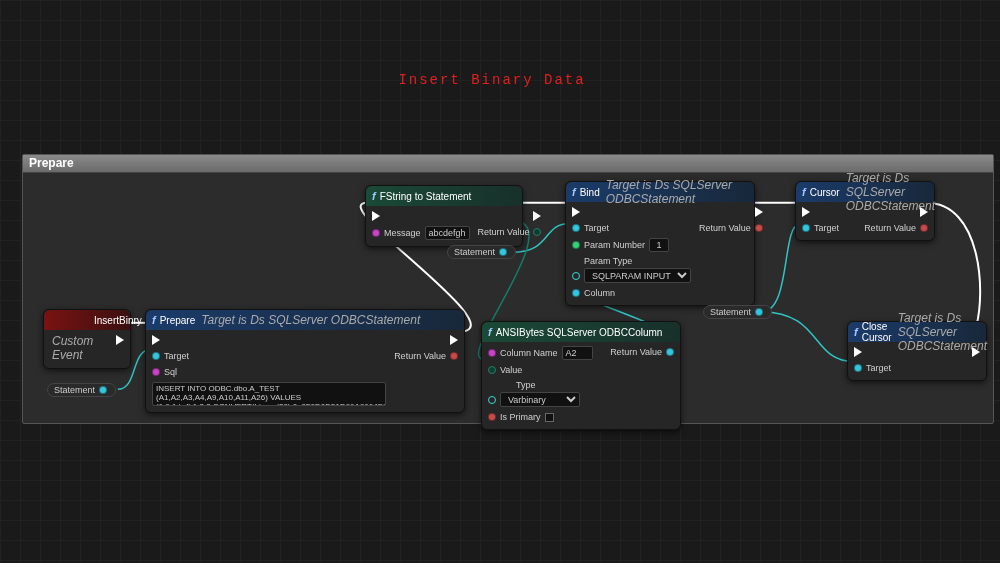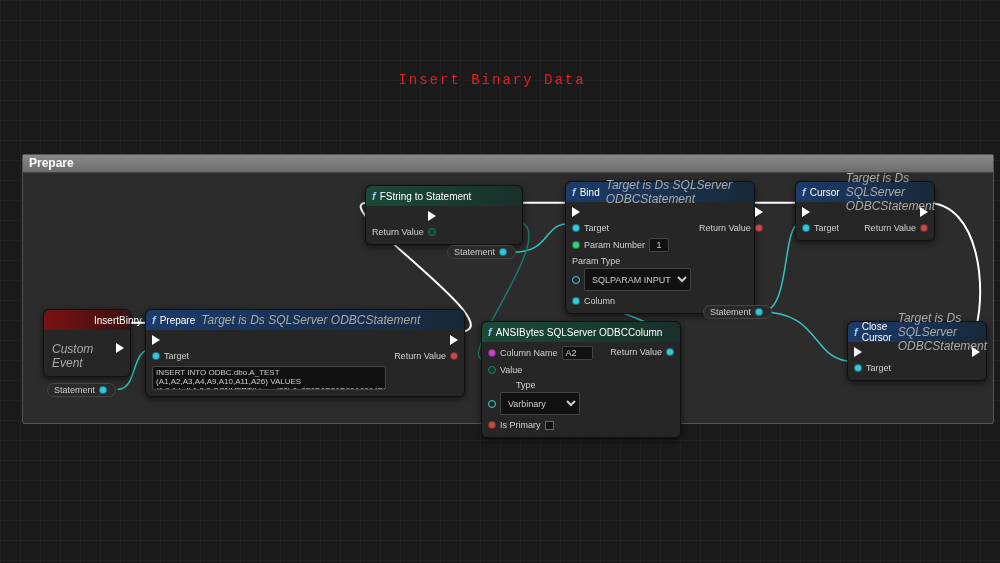--- a/index.html
+++ b/index.html
@@ -93,21 +93,21 @@
   .pin.hollow { background: transparent; border: 1px solid #3bd6d6; }
   label, .lbl { font-size: 9px; color: #d0d0d0; white-space: nowrap; }
   .field {
     background: #111; border: 1px solid #444;
     color: #ccc; font-size: 9px;
     padding: 1px 3px;
     min-width: 20px;
     border-radius: 2px;
   }
   .field.wide { width: 234px; height: 24px; font-size: 8px; white-space: normal; overflow: hidden; }
-  select.field { height: 23px; min-width: 80px; }
+  select.field { height: 15px; min-width: 80px; }
   .chip {
     background: #2a2a2a;
     border: 1px solid #444;
     border-radius: 9px;
     padding: 1px 8px 1px 6px;
     font-size: 9px; color: #ccc;
     display: inline-flex; align-items: center; gap: 4px;
   }
   .title-icon {
     width: 10px; height: 10px; display: inline-block;
@@ -150,21 +150,21 @@
       <path d="M740 140 C770 140 760 52 778 52" stroke="#30c4c4" stroke-width="1.5" fill="none"></path>
 
       <path d="M740 140 C800 140 790 190 832 190" stroke="#30c4c4" stroke-width="1.5" fill="none"></path>
     </svg>
 
     <div class="node red" style="left:20px; top:136px; width:88px;">
       <div class="hdr">
         <span class="diamond title-icon"></span>
         <span>InsertBinry</span>
       </div>
-      <div class="body" style="padding-top:12px">
+      <div class="body" style="padding-top:4px">
         <div class="col">
             <div class="sub">Custom Event</div>
           </div>
         <div class="col">
             <div class="row">
               <span class="exec-pin out"></span>
             </div>
           </div>
       </div>
     </div>
@@ -183,20 +183,24 @@
       <div class="body">
         <div class="col">
           <div class="row">
               <span class="exec-pin"></span>
             </div>
           <div class="row">
               <span class="pin cyan"></span>
               <span class="lbl">Target</span>
             </div>
           <div class="row">
+              <span class="pin mag"></span>
+              <span class="lbl">Sql</span>
+            </div>
+          <div class="row">
               <div class="field wide">INSERT INTO  ODBC.dbo.A_TEST (A1,A2,A3,A4,A9,A10,A11,A26) VALUES (1,?,1,'a4',1,2,3,CONVERT(binary(30),0x8F6D0D51D96A9664FC1491174A!</div>
             </div>
         </div>
         <div class="col" style="align-items:flex-end">
           <div class="row">
               <span class="exec-pin out"></span>
             </div>
           <div class="row">
               <span class="lbl">Return Value</span>
               <span class="pin red"></span>
@@ -204,20 +208,30 @@
         </div>
       </div>
     </div>
 
     <div class="node greenf" style="left:342px; top:12px; width:158px;">
       <div class="hdr">
         <span class="f-icon">f</span>
         <span>FString to Statement</span>
       </div>
       <div class="body">
+        <div class="col">
+          <div class="row">
+              <span class="exec-pin"></span>
+            </div>
+          <div class="row">
+            <span class="pin mag"></span>
+            <span class="lbl">Message</span>
+            <span class="field">abcdefgh</span>
+          </div>
+        </div>
         <div class="col" style="align-items:flex-end">
           <div class="row">
               <span class="exec-pin out"></span>
             </div>
           <div class="row">
               <span class="lbl">Return Value</span>
               <span class="pin darkg"></span>
             </div>
         </div>
       </div>
@@ -242,21 +256,21 @@
           <div class="row">
               <span class="pin cyan"></span>
               <span class="lbl">Target</span>
             </div>
           <div class="row">
               <span class="pin green"></span>
               <span class="lbl">Param Number</span>
               <span class="field" style="width:14px;text-align:center">1</span>
             </div>
           <div class="row" style="flex-direction:column;align-items:flex-start;gap:2px">
-            <span class="lbl" style="">Param Type</span>
+            <span class="lbl" style="margin-left:12px">Param Type</span>
             <div class="row">
                 <span class="pin hollow"></span>
               <select class="field"><option>SQLPARAM INPUT</option></select>
             </div>
           </div>
           <div class="row">
               <span class="pin cyan"></span>
               <span class="lbl">Column</span>
             </div>
         </div>

